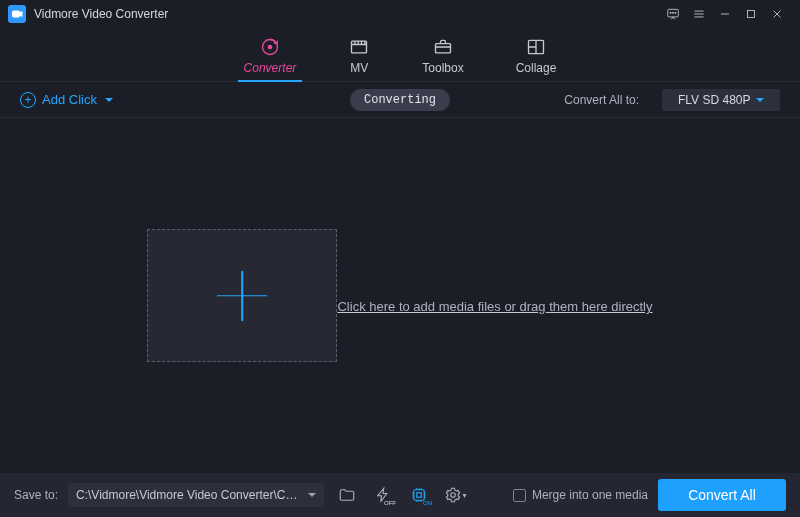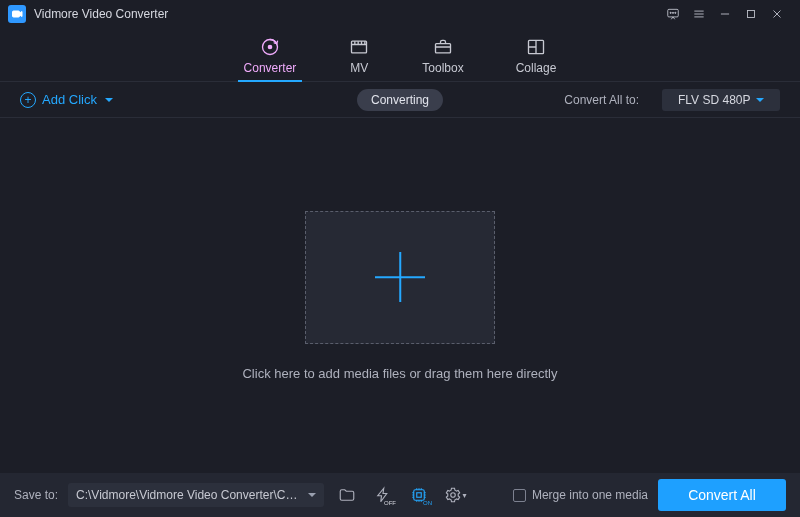--- a/index.html
+++ b/index.html
@@ -41,21 +41,21 @@
     border-bottom: 1px solid #2a2d38;
   }
   .main-tab {
     display: flex; flex-direction: column; align-items: center;
     gap: 4px;
     padding-bottom: 6px;
     color: #c7c9d2;
     position: relative;
     cursor: pointer;
   }
-  .main-tab.active { color: #f0abfc; }
+  .main-tab.active { color: #ec4899; font-style: italic; }
   .main-tab.active::after {
     content: "";
     position: absolute;
     left: -6px; right: -6px; bottom: -1px;
     height: 2px;
     background: #24a8ff;
   }
   .main-tab .ico { width: 22px; height: 20px; display: flex; align-items: center; justify-content: center; }
   .main-tab .ico svg { width: 22px; height: 20px; }
   .main-tab span.lbl { font-size: 12px; }
@@ -83,21 +83,21 @@
     width: 0; height: 0;
     border-left: 4px solid transparent;
     border-right: 4px solid transparent;
     border-top: 4px solid #24a8ff;
     margin-left: 2px;
   }
 
   .action-bar .center-seg {
     position: absolute;
     left: 50%; transform: translateX(-50%);
-    display: flex; 
+    display: flex;  font-family: Liberation Mono, monospace;
   }
   .seg-btn {
     padding: 4px 14px;
     border-radius: 11px;
     font-size: 12px;
     color: #aeb1bd;
     cursor: pointer;
   }
   .seg-btn.active { background: #3a3e4c; color: #e2e4ec; }
 
@@ -121,23 +121,24 @@
     border-left: 4px solid transparent;
     border-right: 4px solid transparent;
     border-top: 4px solid #24a8ff;
   }
 
   
   .workspace {
     position: relative;
     height: 355px;
     display: flex;
-    flex-direction: column;
+    flex-direction: row;
     align-items: center;
     justify-content: center;
+    text-decoration: underline;
   }
   .dropzone {
     width: 190px; height: 133px;
     border: 1px dashed #5a5e6c;
     background: #262934;
     display: flex; align-items: center; justify-content: center;
     cursor: pointer;
   }
   .dropzone .big-plus { position: relative; width: 50px; height: 50px; }
   .dropzone .big-plus::before,

